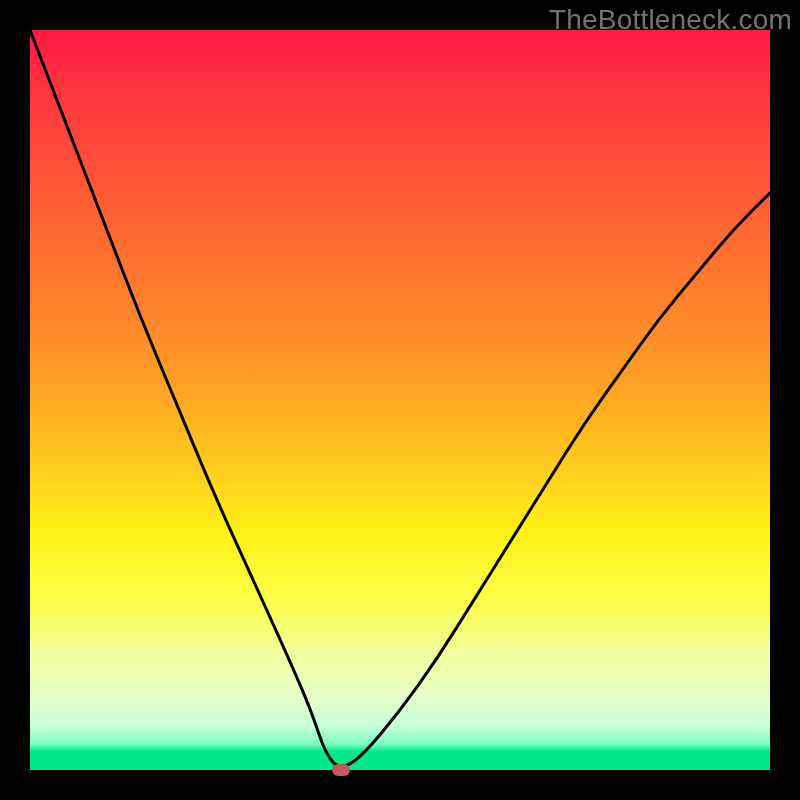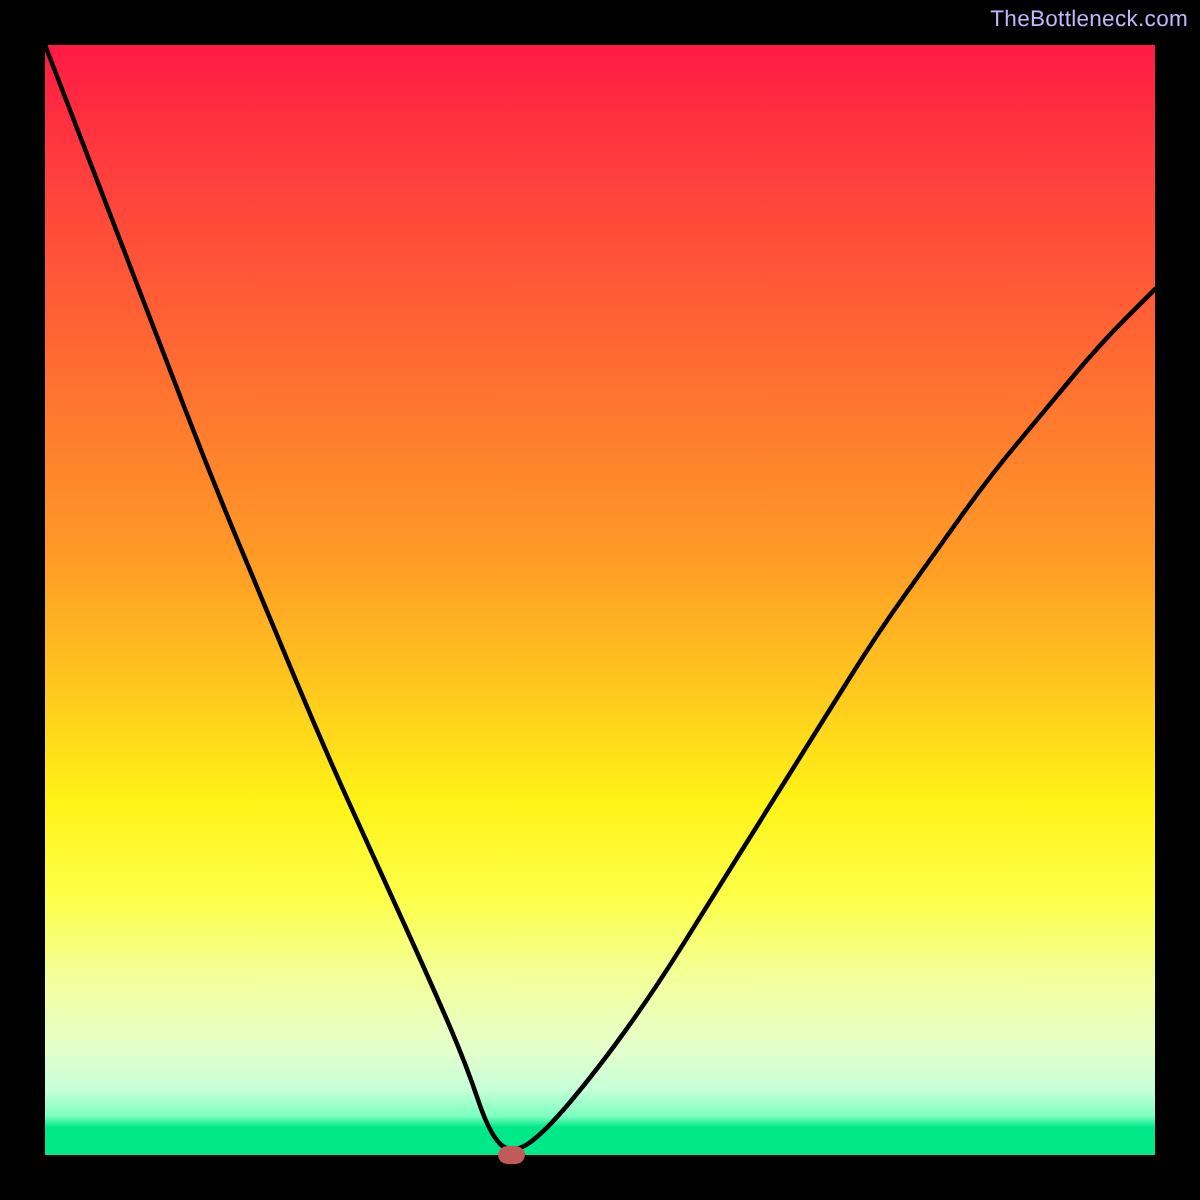--- a/index.html
+++ b/index.html
@@ -40,22 +40,22 @@
       #c8ffd8 94%,
       #7dffc0 96.5%,
       #00e888 97.5%,
       #00e888 100%
     );
   }
   .watermark {
     position: absolute;
     top: 4px;
     right: 8px;
-    color: #c4b5fd;
-    font-size: 15px;
+    color: #737373;
+    font-size: 28px;
     font-weight: 500;
     letter-spacing: 0.2px;
     user-select: none;
   }
   svg.curve {
     position: absolute;
     left: 0;
     top: 0;
     width: 740px;
     height: 740px;

